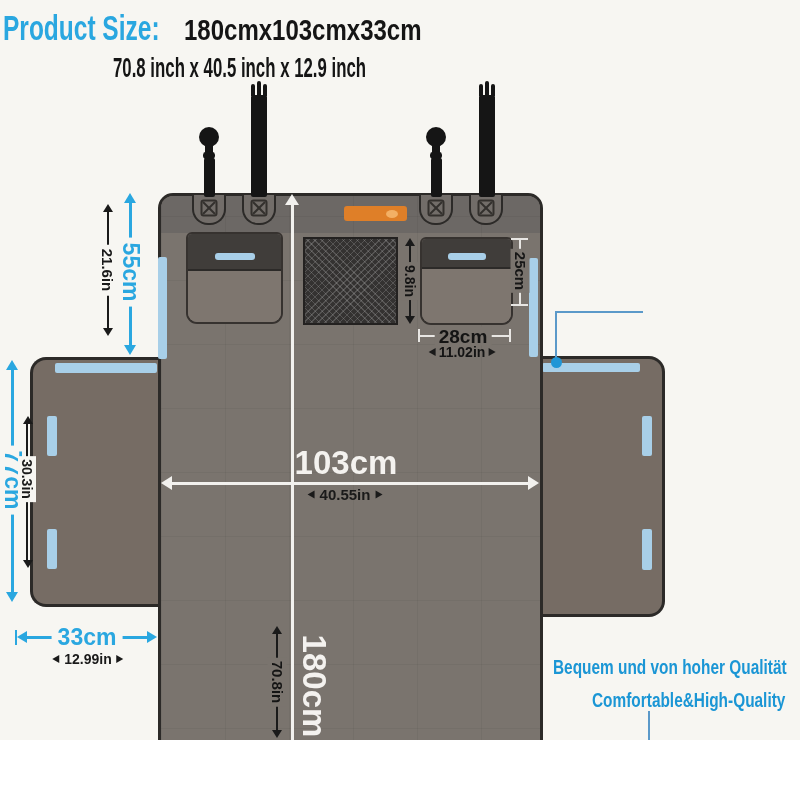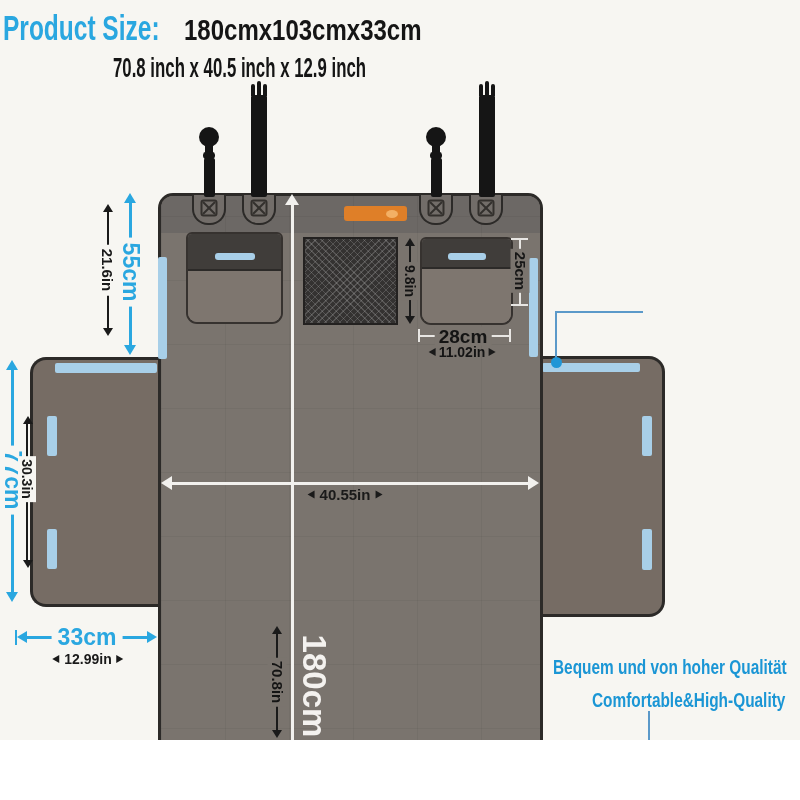--- a/index.html
+++ b/index.html
@@ -180,20 +180,21 @@
     <span class="arrowpair">
       <span class="tlk-s"></span>
       <span style="font-size:14px;color:#1a1a1a;font-weight:bold;">12.99in</span>
       <span class="trk-s"></span>
     </span>
   </div>
 
   <div class="tri tl-w" style="left:161px;top:476px;"></div>
   <div class="ln" style="left:171px;top:482px;width:358px;height:3px;background:#f2f1ee;"></div>
   <div class="tri tr-w" style="left:528px;top:476px;"></div>
+  <div class="hlabel" style="left:346px;top:462px;font-size:33px;color:#f4f2ef;">103cm</div>
   <div class="hlabel" style="left:345px;top:494px;">
     <span class="arrowpair">
       <span class="tlk-s"></span>
       <span style="font-size:15px;color:#1a1a1a;font-weight:bold;">40.55in</span>
       <span class="trk-s"></span>
     </span>
   </div>
 
   <div class="tri tu-w" style="left:285px;top:194px;"></div>
   <div class="ln" style="left:291px;top:204px;width:3px;height:582px;background:#f2f1ee;"></div>

